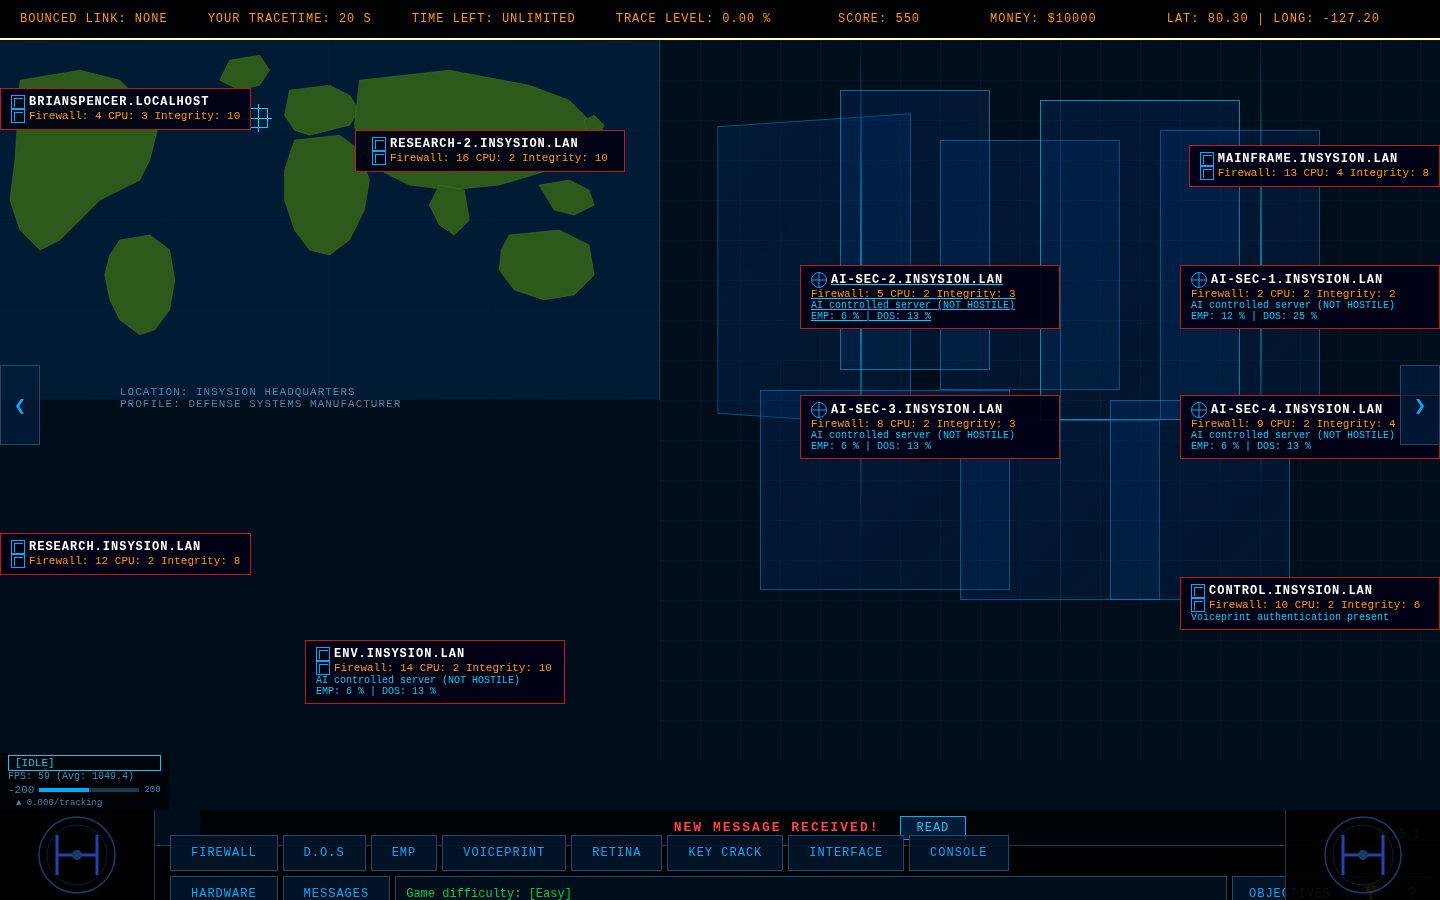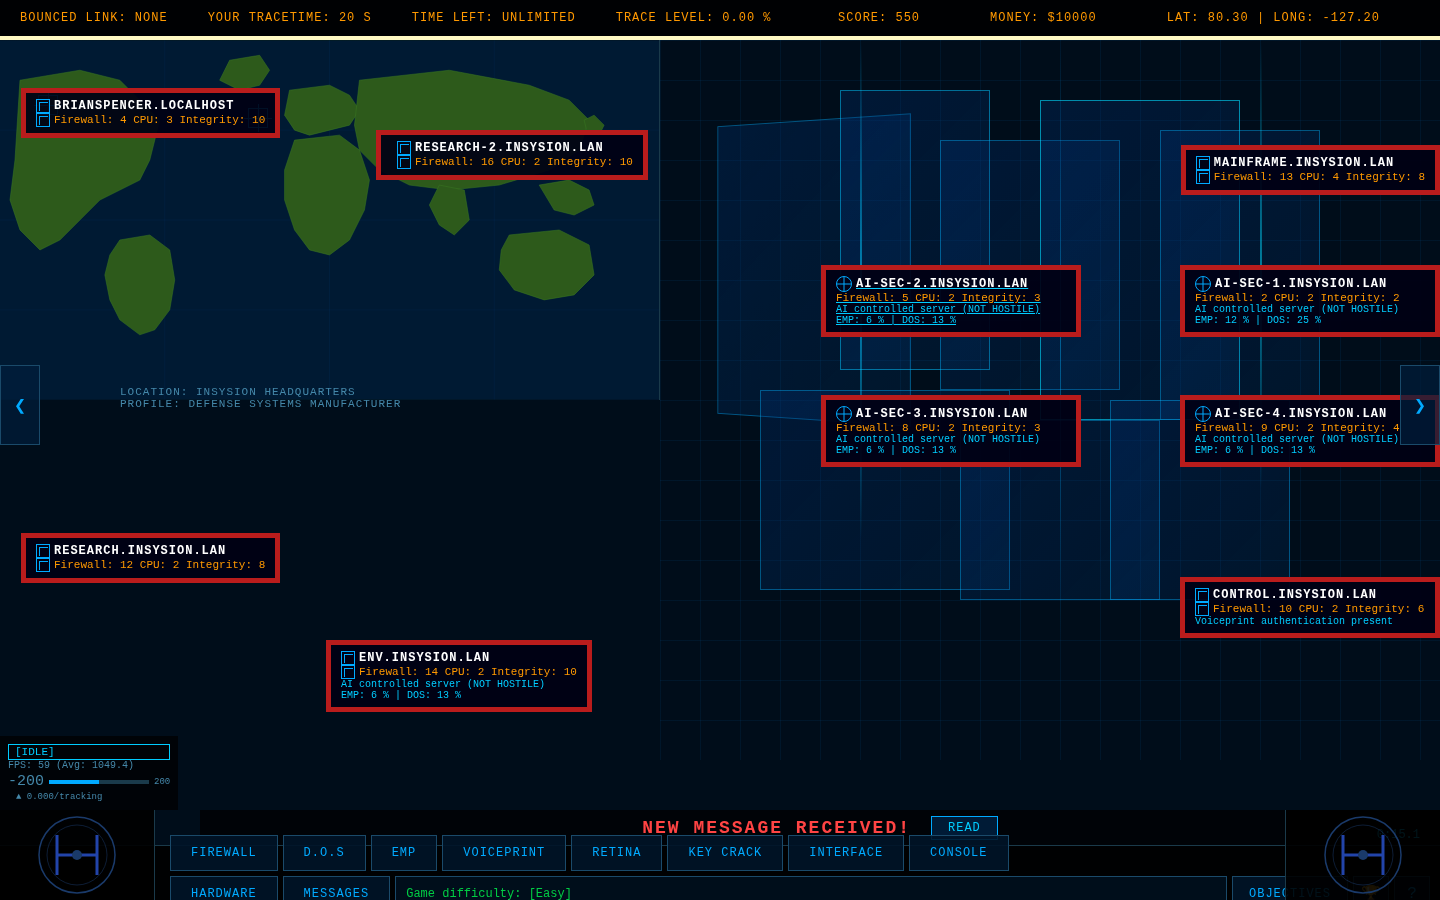--- a/index.html
+++ b/index.html
@@ -12,21 +12,21 @@
       color: #00ccff;
       position: relative;
     }
 
     
     #top-hud {
       position: absolute;
       top: 0; left: 0; right: 0;
       height: 40px;
       background: rgba(0,0,0,0.85);
-      border-bottom: 4px solid #fef9c3;
+      border-bottom: 2px solid #fef9c3;
       display: flex;
       align-items: center;
       padding: 0 20px;
       z-index: 100;
     }
     .hud-item {
       margin-right: 40px;
       font-size: 12px;
       text-transform: uppercase;
       color: #00ccff;
@@ -89,27 +89,26 @@
     .building-3d {
       position: absolute;
       border: 1px solid rgba(0,180,255,0.4);
       background: linear-gradient(135deg, rgba(0,50,120,0.3) 0%, rgba(0,100,200,0.1) 100%);
     }
 
     
     .node-tooltip {
       position: absolute;
       background: rgba(0,0,20,0.92);
-      border: 5px solid #b91c1c;
+      border: 1px solid #b91c1c;
       padding: 6px 10px;
       font-size: 11px;
       color: #00ccff;
       min-width: 220px;
       z-index: 50;
-      margin-left: 21px;
     }
     .node-tooltip .node-name {
       color: #ffffff;
       font-weight: bold;
       font-size: 12px;
       letter-spacing: 1px;
     }
     .node-tooltip .node-stats {
       color: #ff9900;
       font-size: 11px;
@@ -208,21 +207,21 @@
       height: 35px;
       background: rgba(0,0,0,0.7);
       display: flex;
       align-items: center;
       justify-content: center;
       gap: 20px;
       z-index: 100;
     }
     .new-message {
       color: #ff4444;
-      font-size: 18px;
+      font-size: 13px;
       font-weight: bold;
       text-transform: uppercase;
       letter-spacing: 2px;
       animation: blink 1s infinite;
     }
     @keyframes blink {
       0%, 100% { opacity: 1; }
       50% { opacity: 0.4; }
     }
     .read-button {
@@ -336,21 +335,21 @@
     }
     .target-reticle::after {
       left: 50%; top: -5px; bottom: -5px; width: 1px;
     }
 
     #fps-display {
       position: absolute;
       bottom: 90px;
       left: 0;
       background: rgba(0,0,0,0.7);
-      padding: 8px 8px;
+      padding: 2px 8px;
       font-size: 10px;
       color: #4488aa;
       z-index: 101;
     }
 
     
     #left-logo {
       position: absolute;
       bottom: 0; left: 0;
       width: 155px;
@@ -546,21 +545,21 @@
     <div>Location: Insysion Headquarters</div>
     <div>Profile: Defense Systems Manufacturer</div>
   </div>
 
 </div>
 
 <div id="fps-display">
   <div class="status-idle">[IDLE]</div>
   <div>FPS:  59 (Avg: 1049.4)</div>
   <div style="display:flex; align-items:center; gap:5px; margin-top:2px;">
-    <span style="font-size:15px;">-200</span>
+    <span style="font-size:11px;">-200</span>
     <div style="width:100px; height:4px; background:#1a3a4a; position:relative;">
       <div style="position:absolute; top:0; left:0; height:100%; width:50%; background:#00aaff;"></div>
     </div>
     <span style="font-size:9px;">200</span>
   </div>
   <div style="font-size:9px; color:#4488aa; margin-top:2px;margin-left:8px;">▲ 0.000/tracking</div>
 </div>
 
 <div id="progress-area">
 </div>

